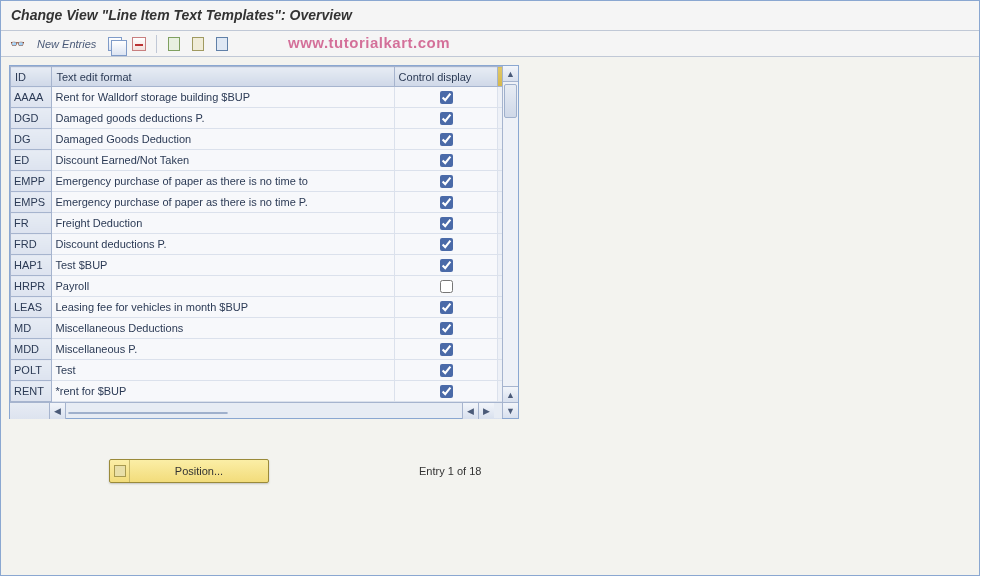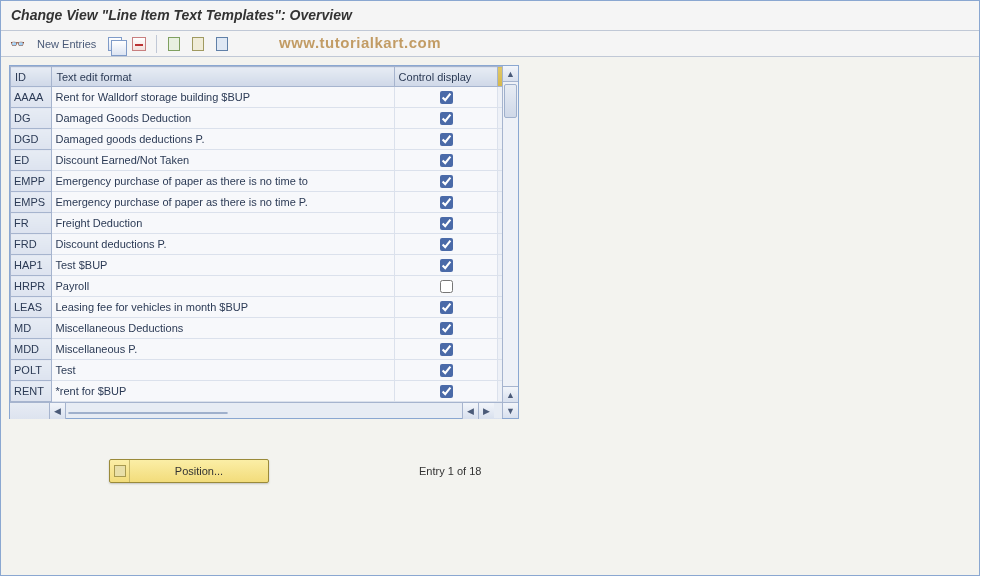--- a/index.html
+++ b/index.html
@@ -49,33 +49,34 @@
     border: 1px solid transparent;
     border-radius: 2px;
     font-size: 12px;
     cursor: default;
   }
   .new-entries {
     font-size: 11px;
     color: #4a5a78;
     padding: 0 4px;
     cursor: default;
+    font-style: italic;
   }
   .sep {
     width: 1px; height: 18px;
     background: #c0c8d6;
     margin: 0 2px;
   }
   .watermark {
     position: absolute;
-    left: 278px;
+    left: 287px;
     top: 3px;
     font-size: 15px;
     font-weight: bold;
-    color: #a16207;
+    color: #be185d;
     opacity: 0.6;
     letter-spacing: 0.5px;
   }
   .content {
     padding: 8px 8px;
     background: #f3f3ef;
     height: calc(100% - 56px);
   }
   .grid-wrap {
     width: 510px;
@@ -281,28 +282,28 @@
             </tr>
           </thead>
           <tbody id="grid-body">
               <tr>
                 <td>AAAA</td>
                 <td>Rent for Walldorf storage building $BUP</td>
                 <td class="chk"><input type="checkbox" checked="" style=""></td>
                 <td style="background: rgb(238, 241, 247); border-left: 1px solid rgb(166, 180, 206);"></td>
               </tr>
               <tr>
+                <td>DGD</td>
+                <td>Damaged goods deductions P.</td>
+                <td class="chk"><input type="checkbox" checked="" style=""></td>
+                <td style="background: rgb(238, 241, 247); border-left: 1px solid rgb(166, 180, 206);"></td>
+              </tr>
+              <tr>
                 <td>DG</td>
                 <td>Damaged Goods Deduction</td>
-                <td class="chk"><input type="checkbox" checked="" style=""></td>
-                <td style="background: rgb(238, 241, 247); border-left: 1px solid rgb(166, 180, 206);"></td>
-              </tr>
-              <tr>
-                <td>DGD</td>
-                <td>Damaged goods deductions P.</td>
                 <td class="chk"><input type="checkbox" checked="" style=""></td>
                 <td style="background: rgb(238, 241, 247); border-left: 1px solid rgb(166, 180, 206);"></td>
               </tr>
               <tr>
                 <td>ED</td>
                 <td>Discount Earned/Not Taken</td>
                 <td class="chk"><input type="checkbox" checked="" style=""></td>
                 <td style="background: rgb(238, 241, 247); border-left: 1px solid rgb(166, 180, 206);"></td>
               </tr>
               <tr>

